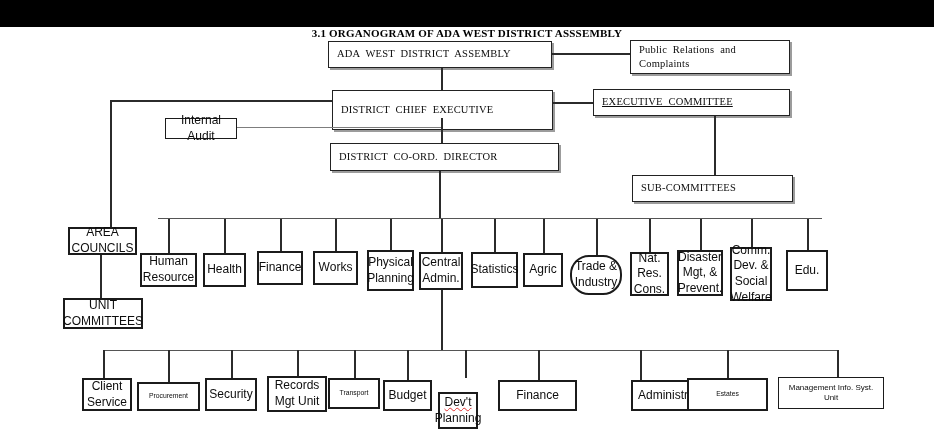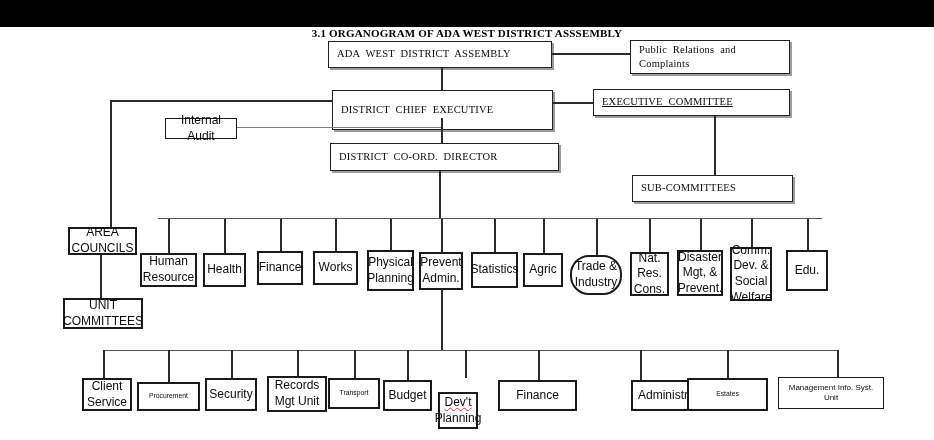--- a/index.html
+++ b/index.html
@@ -60,21 +60,21 @@
   <div class="box" style="left:63px; top:298px; width:80px; height:31px;">UNIT
 COMMITTEES</div>
 
   <div class="box" style="left:140px; top:253px; width:57px; height:34px;">Human
 Resource</div>
   <div class="box" style="left:203px; top:253px; width:43px; height:34px;">Health</div>
   <div class="box" style="left:257px; top:251px; width:46px; height:34px;">Finance</div>
   <div class="box" style="left:313px; top:251px; width:45px; height:34px;">Works</div>
   <div class="box" style="left:367px; top:250px; width:47px; height:41px;">Physical
 Planning</div>
-  <div class="box" style="left:419px; top:252px; width:44px; height:38px;">Prevent
+  <div class="box" style="left:419px; top:252px; width:44px; height:38px;">Central
 Admin.</div>
   <div class="box" style="left:471px; top:252px; width:47px; height:36px;">Statistics</div>
   <div class="box" style="left:523px; top:253px; width:40px; height:34px;">Agric</div>
   <div class="box" style="left:570px; top:255px; width:52px; height:40px;border-radius:19px;">Trade &amp;
 Industry</div>
   <div class="box" style="left:630px; top:252px; width:39px; height:44px;">Nat.
 Res.
 Cons.</div>
   <div class="box" style="left:677px; top:250px; width:46px; height:46px;">Disaster
 Mgt, &amp;

